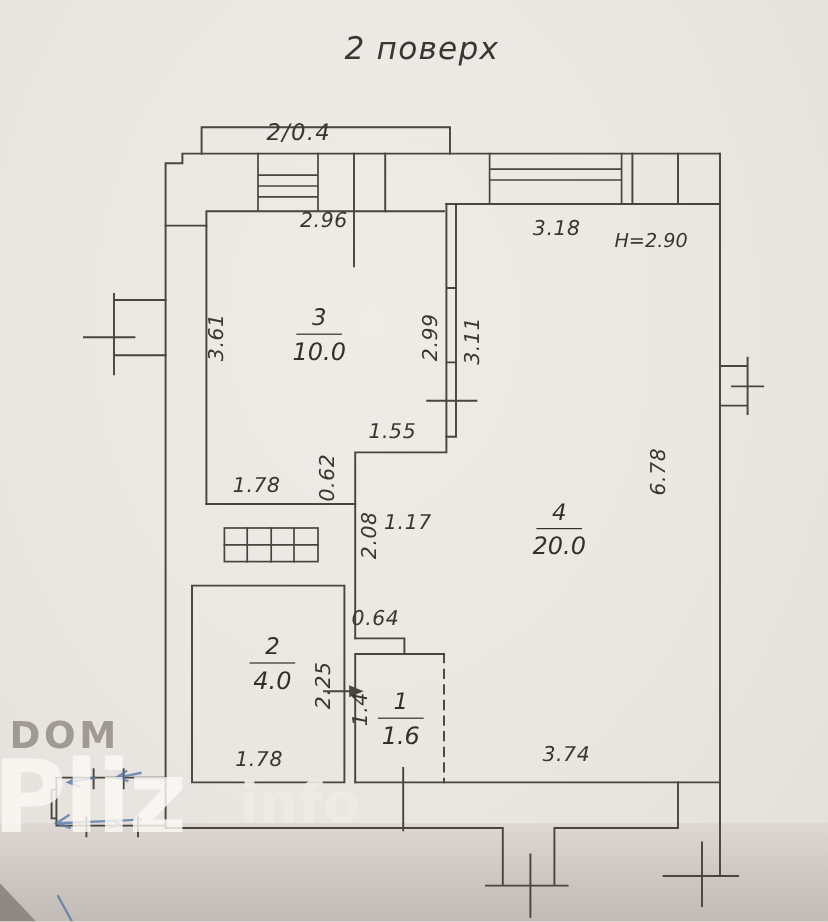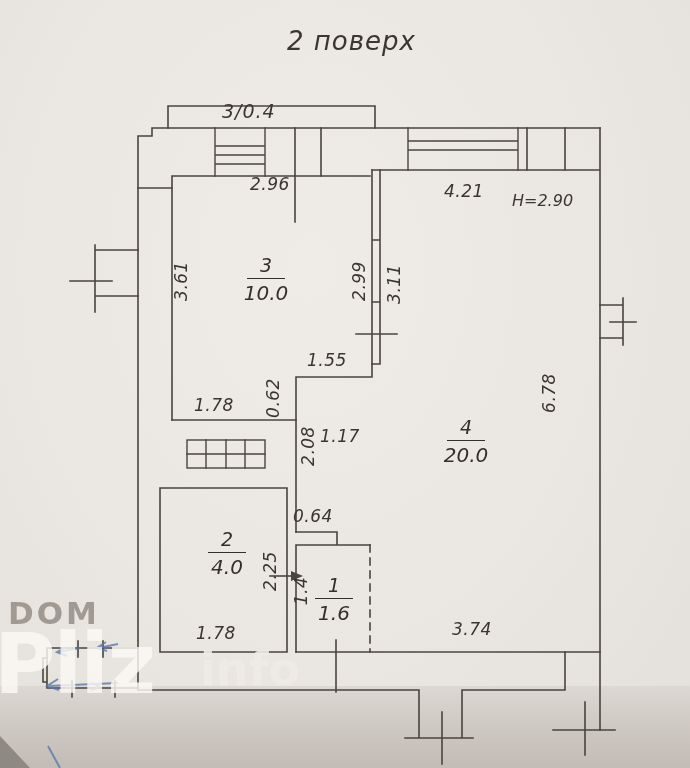--- a/index.html
+++ b/index.html
@@ -117,25 +117,25 @@
       <path d="M100,687 L92,683 M100,687 L91,690"></path>
       <path d="M48,746 L60,768"></path>
     </g>
   </svg>
 
   <div class="wm-dom">DOM</div>
   <div class="wm-pliz">Pliz</div>
   <div class="wm-info">info</div>
 
   <div class="title">2 поверх</div>
-  <div class="balcony-label">3/0.4</div>
+  <div class="balcony-label">2/0.4</div>
   <div class="hnote">H=2.90</div>
 
   <div class="dim" style="left:250px;top:176px;">2.96</div>
-  <div class="dim" style="left:444px;top:183px;">4.21</div>
+  <div class="dim" style="left:444px;top:183px;">3.18</div>
 
   <div class="vdim" style="left:159px;top:259px;">3.61</div>
   <div class="vdim" style="left:337px;top:259px;">2.99</div>
   <div class="vdim" style="left:372px;top:262px;">3.11</div>
   <div class="vdim" style="left:527px;top:371px;">6.78</div>
 
   <div class="room-label" style="left:236px;top:254px;width:60px;">
     <div class="num">3</div>
     <div class="area">10.0</div>
   </div>

